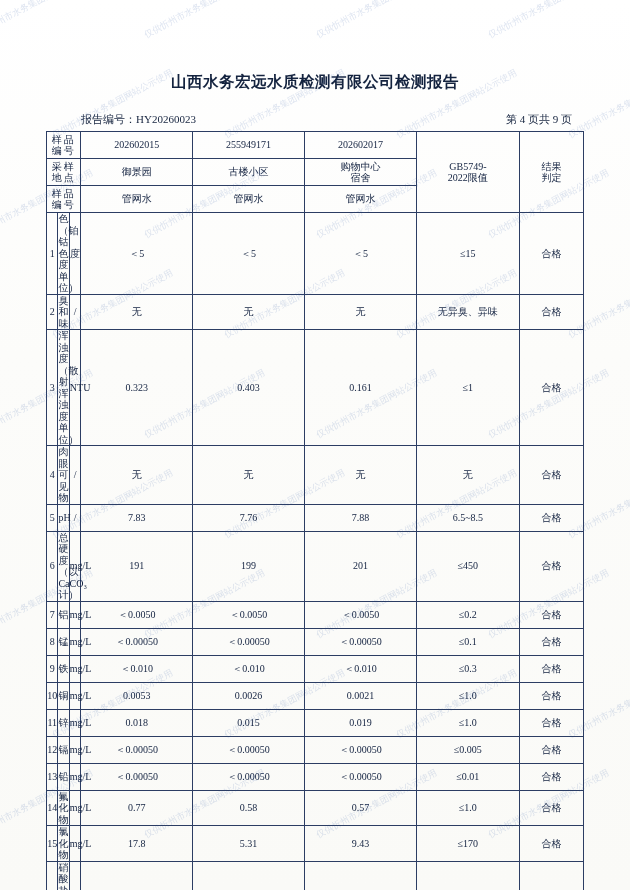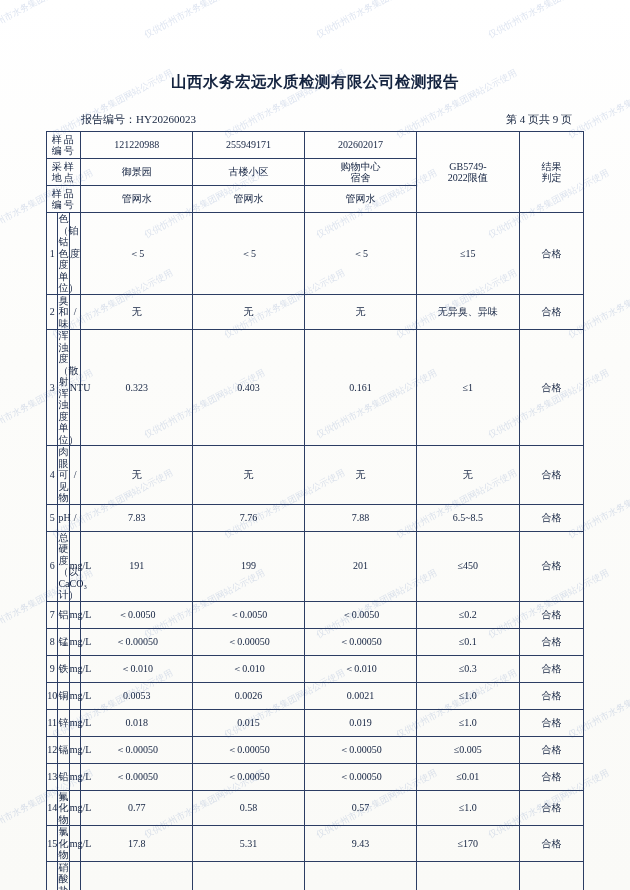--- a/index.html
+++ b/index.html
@@ -129,21 +129,21 @@
   <div class="report-no">
     <span>报告编号：</span><span>HY20260023</span>
   </div>
 
   <div class="page-no">第 4 页共 9 页</div>
 
   <table class="report">
     <tbody id="table-body">
         <tr>
           <td class="idx hdr-label" colspan="3">样品编号</td>
-          <td class="val">121220988</td>
+          <td class="val">202602015</td>
           <td class="val">255949171</td>
           <td class="val">202602017</td>
           <td class="limit two-line" rowspan="3">GB5749-<br>2022限值</td>
           <td class="judge two-line" rowspan="3">结果<br>判定</td>
         </tr>
         <tr>
           <td class="idx hdr-label" colspan="3">采样地点</td>
           <td class="val">御景园</td>
           <td class="val">古楼小区</td>
           <td class="val two-line">购物中心<br>宿舍</td>

